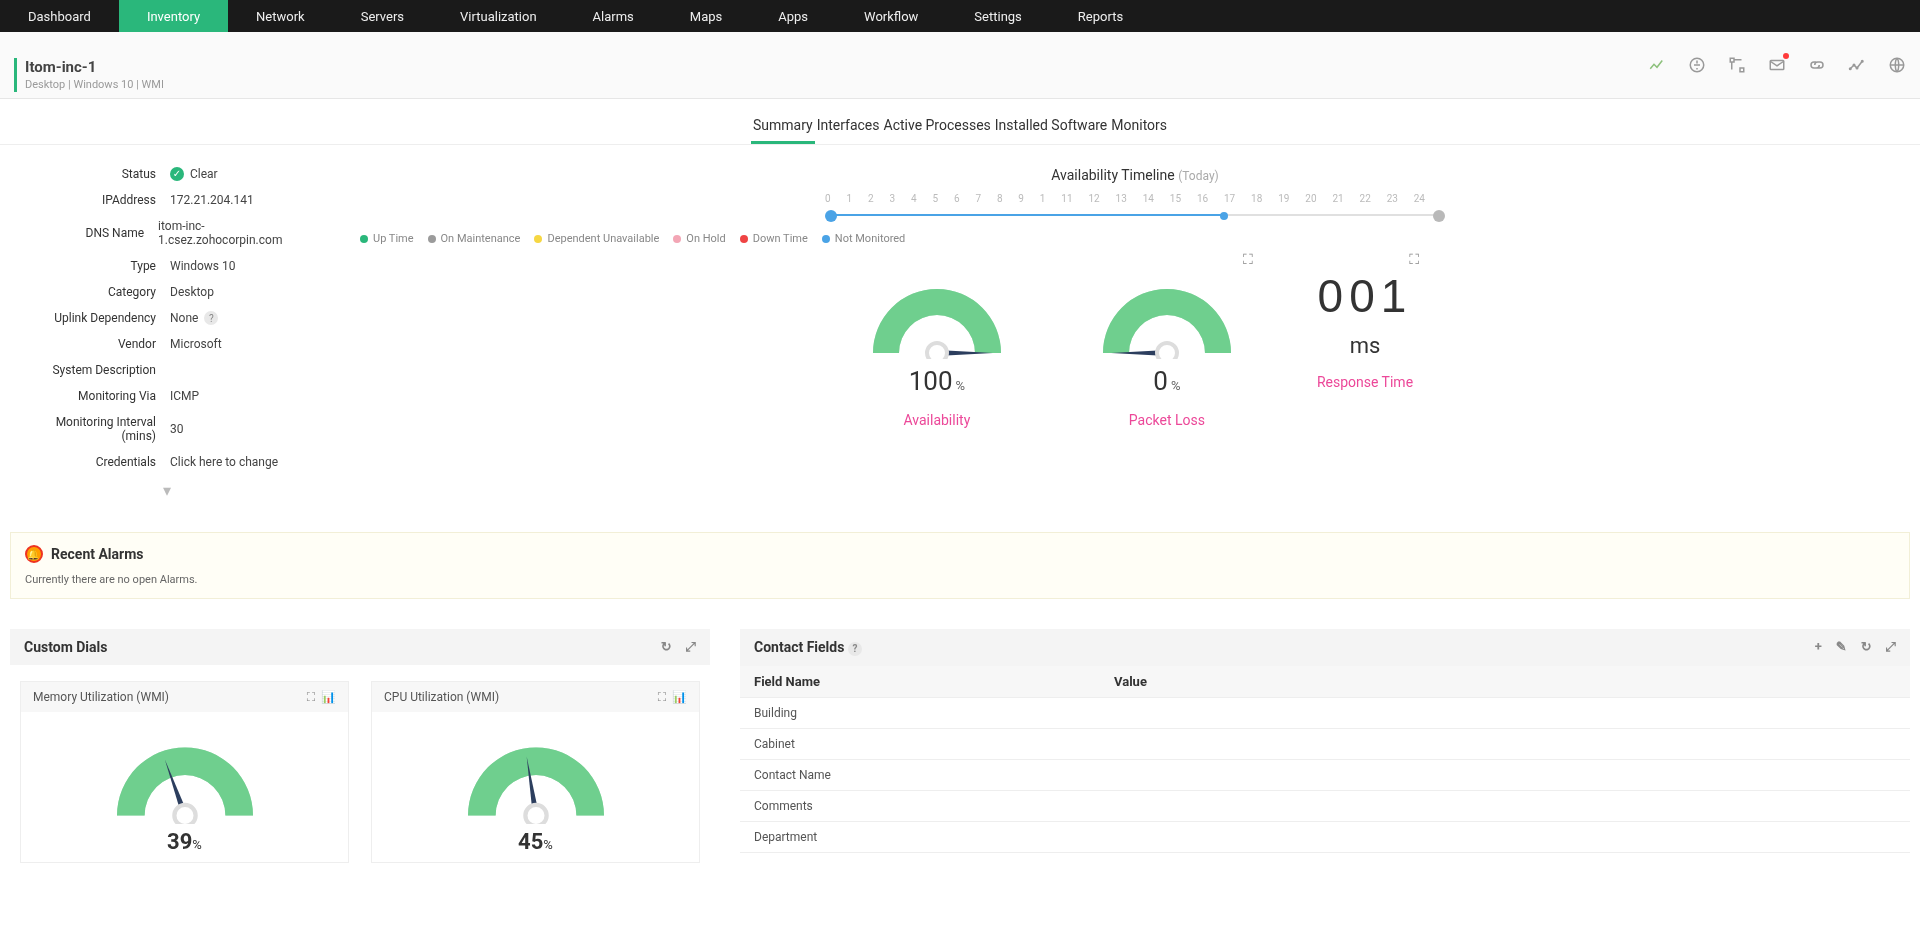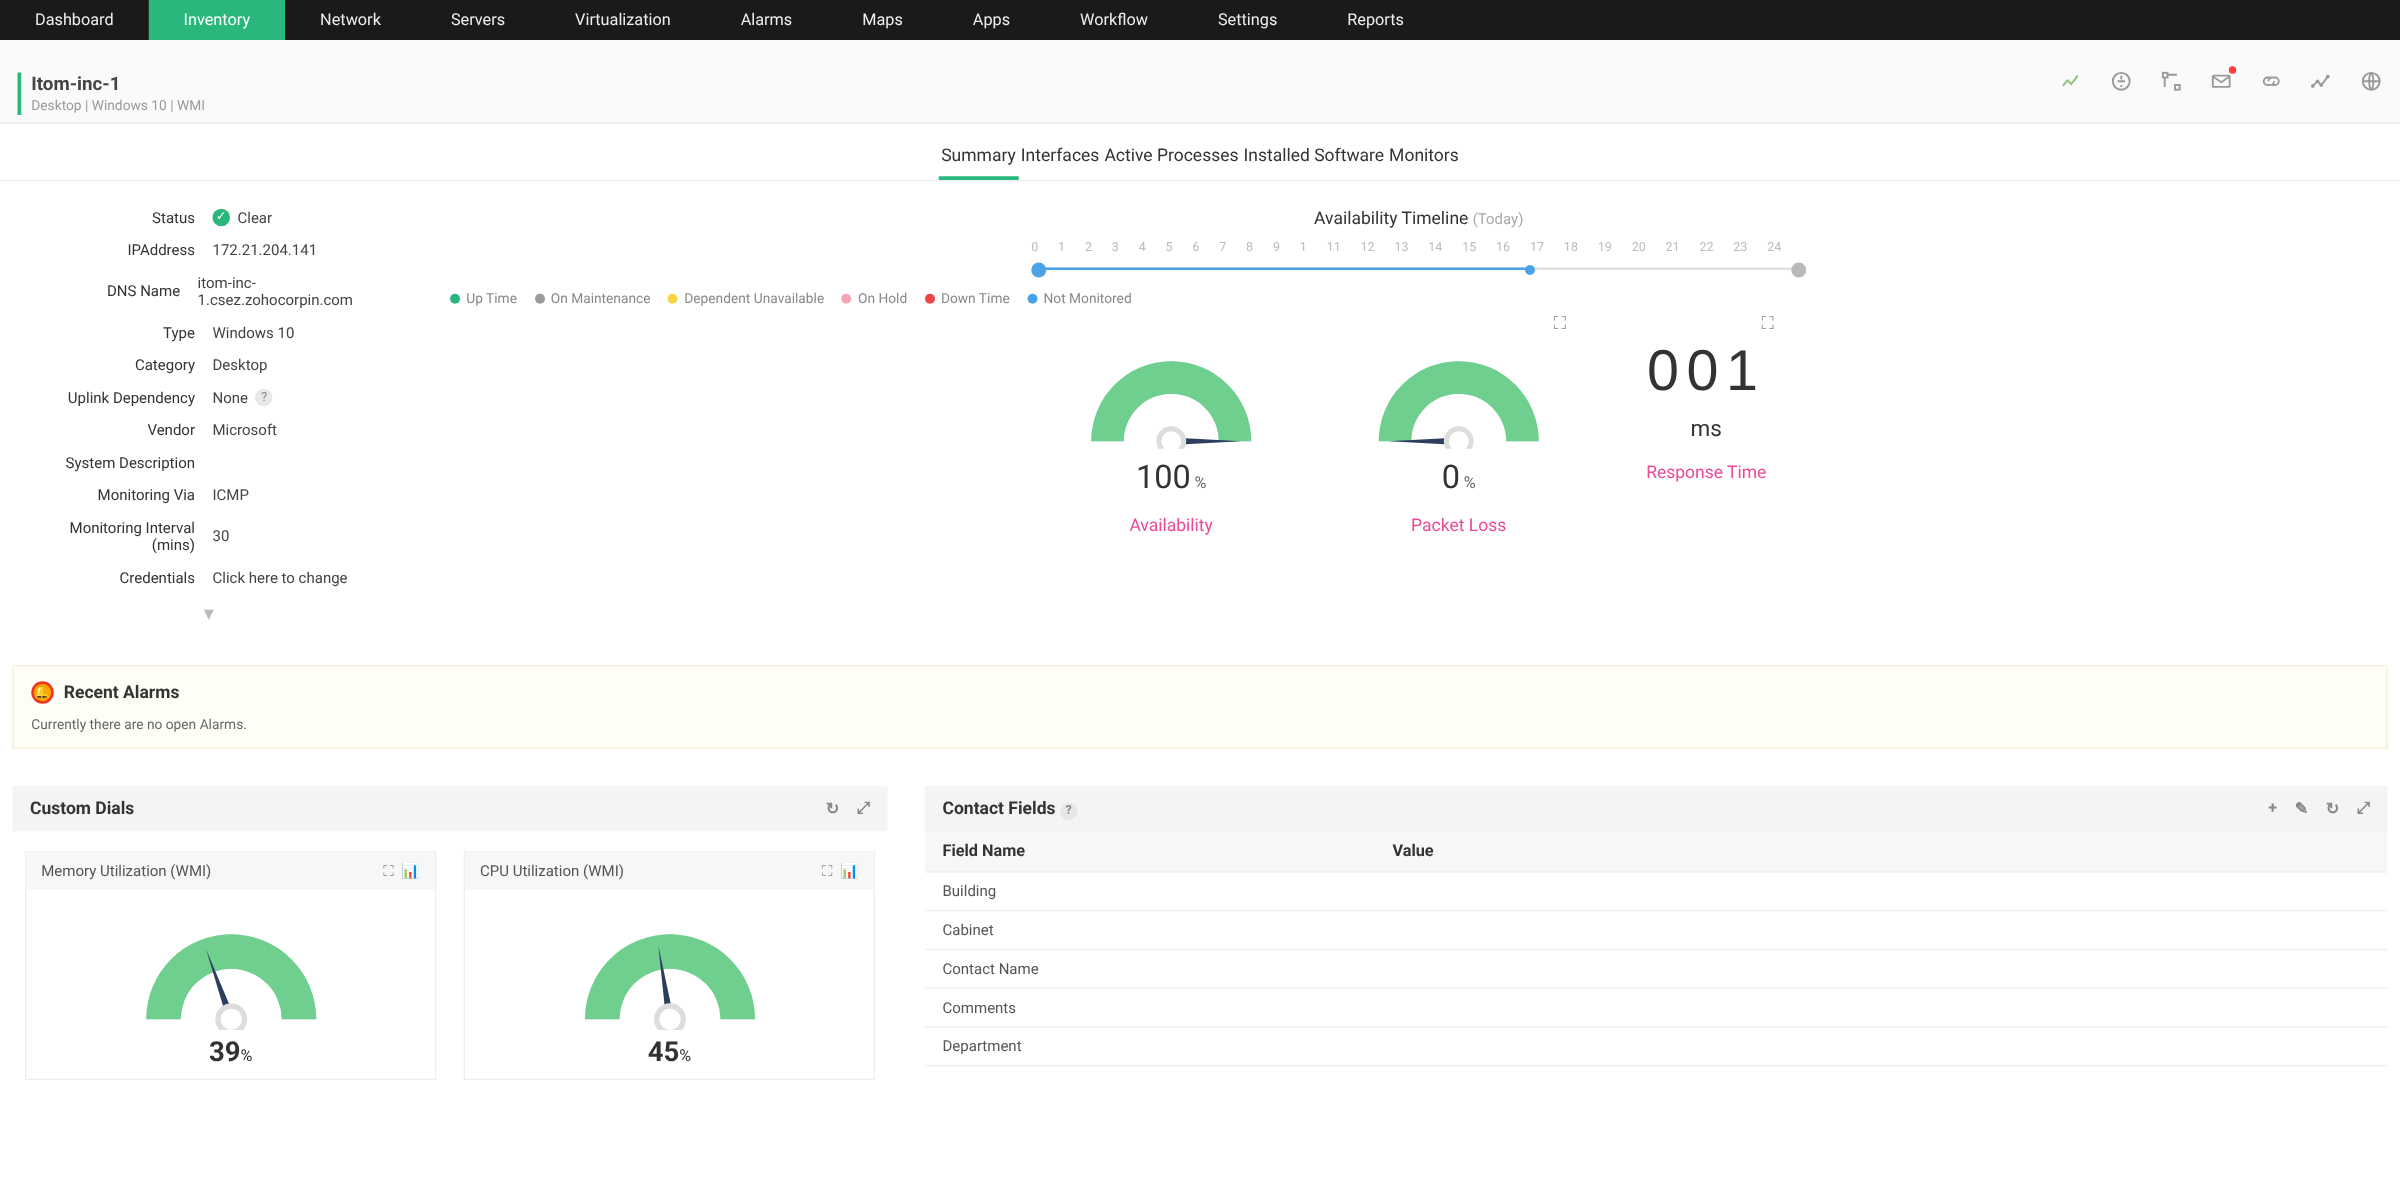--- a/index.html
+++ b/index.html
@@ -54,21 +54,21 @@
 
     .gauges { display: flex; gap: 70px; justify-content: center; margin-top: 10px;}
     .gauge-box { text-align: center; }
     .gauge-svg { width: 160px; height: 90px; }
     .gauge-value { font-size: 26px; color: #333; margin-top: 4px; }
     .gauge-value small { font-size: 13px; color:#666; margin-left:3px;}
     .gauge-label { font-size: 14px; color: #ec4899; margin-top: 16px; }
     .resp-box { text-align:center; position:relative; }
     .resp-icon { position:absolute; right:-6px; top:-18px; color:#888; font-size:14px; }
     .resp-val { font-size: 46px; font-family: "Segoe UI Light", sans-serif; font-weight:300; color:#333; letter-spacing: 6px; }
-    .resp-unit { font-size: 18px; color: #333; margin-top:10px; }
+    .resp-unit { font-size: 22px; color: #333; margin-top:10px; }
 
     
     .gauge-top-right{ position:absolute; right:-6px; top:-18px; color:#888; font-size:14px;}
 
     
     .alarm-panel { margin: 10px 10px 30px 10px; background: #fffef6; border: 1px solid #f2efd7; padding: 12px 14px; }
     .alarm-head { display: flex; align-items: center; gap: 8px; margin-bottom: 10px; font-weight: 700; color:#333; font-size:14px;}
     .alarm-bell { width:18px;height:18px; border-radius:50%; background:#ff9f00; display:flex;align-items:center;justify-content:center; border:2px solid #e32; color:#fff; font-size:10px;}
     .alarm-body { font-size: 11px; color:#666; }
 

